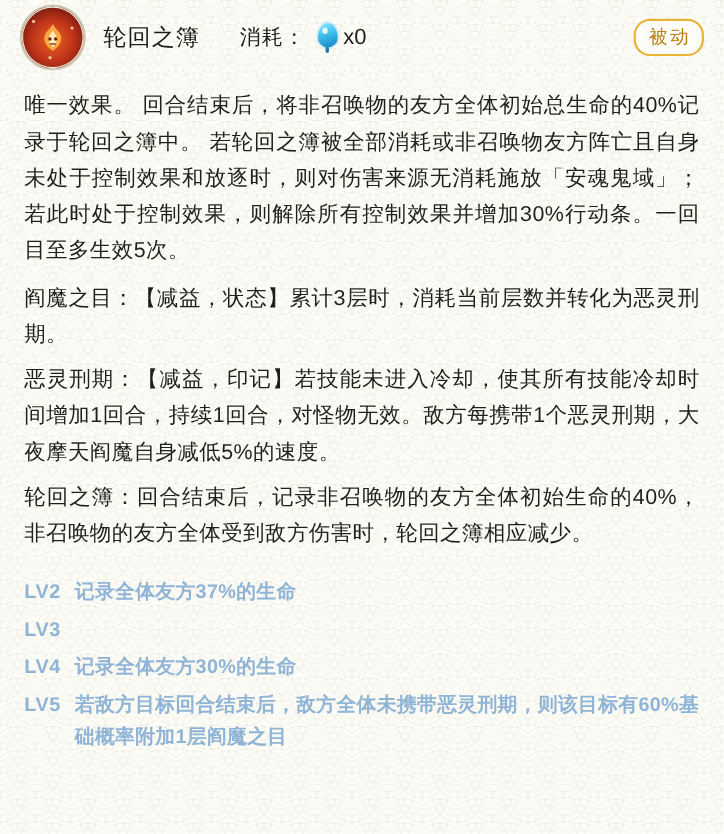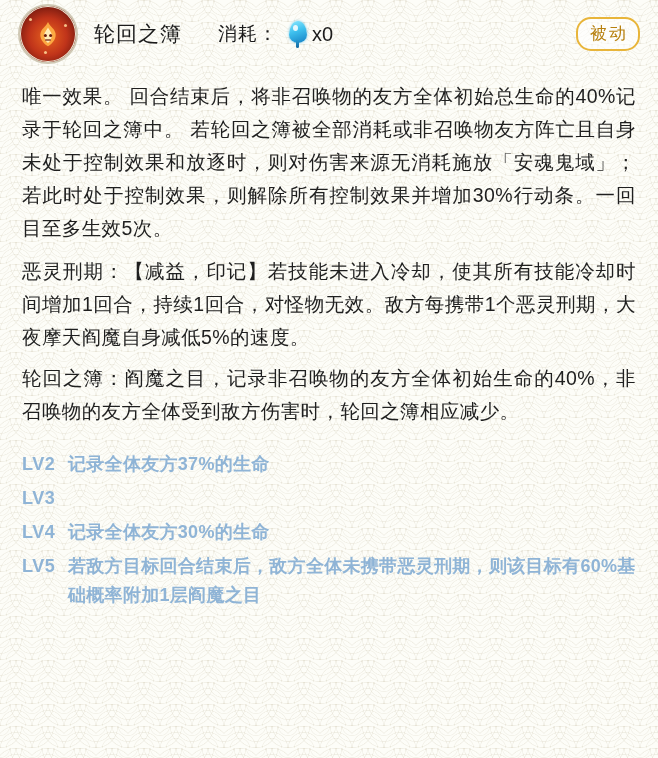--- a/index.html
+++ b/index.html
@@ -222,22 +222,23 @@
           <span class="tail"></span>
         </span>
         <span class="cost-x">x0</span>
       </div>
 
       <div class="passive-badge">被动</div>
     </div>
 
     <div class="desc">
       <p class="para">唯一效果。 回合结束后，将非召唤物的友方全体初始总生命的40%记录于轮回之簿中。 若轮回之簿被全部消耗或非召唤物友方阵亡且自身未处于控制效果和放逐时，则对伤害来源无消耗施放「安魂鬼域」； 若此时处于控制效果，则解除所有控制效果并增加30%行动条。一回目至多生效5次。</p>
+      <p class="para tight">阎魔之目：【减益，状态】累计3层时，消耗当前层数并转化为恶灵刑期。</p>
       <p class="para tight">恶灵刑期：【减益，印记】若技能未进入冷却，使其所有技能冷却时间增加1回合，持续1回合，对怪物无效。敌方每携带1个恶灵刑期，大夜摩天阎魔自身减低5%的速度。</p>
-      <p class="para tight">轮回之簿：阎魔之目，记录非召唤物的友方全体初始生命的40%，非召唤物的友方全体受到敌方伤害时，轮回之簿相应减少。</p>
+      <p class="para tight">轮回之簿：回合结束后，记录非召唤物的友方全体初始生命的40%，非召唤物的友方全体受到敌方伤害时，轮回之簿相应减少。</p>
     </div>
 
     <div class="levels">
       <div class="level-row">
         <span class="level-tag">LV2</span>
         <span class="level-text">记录全体友方37%的生命</span>
       </div>
       <div class="level-row">
         <span class="level-tag">LV3</span>
       </div>

